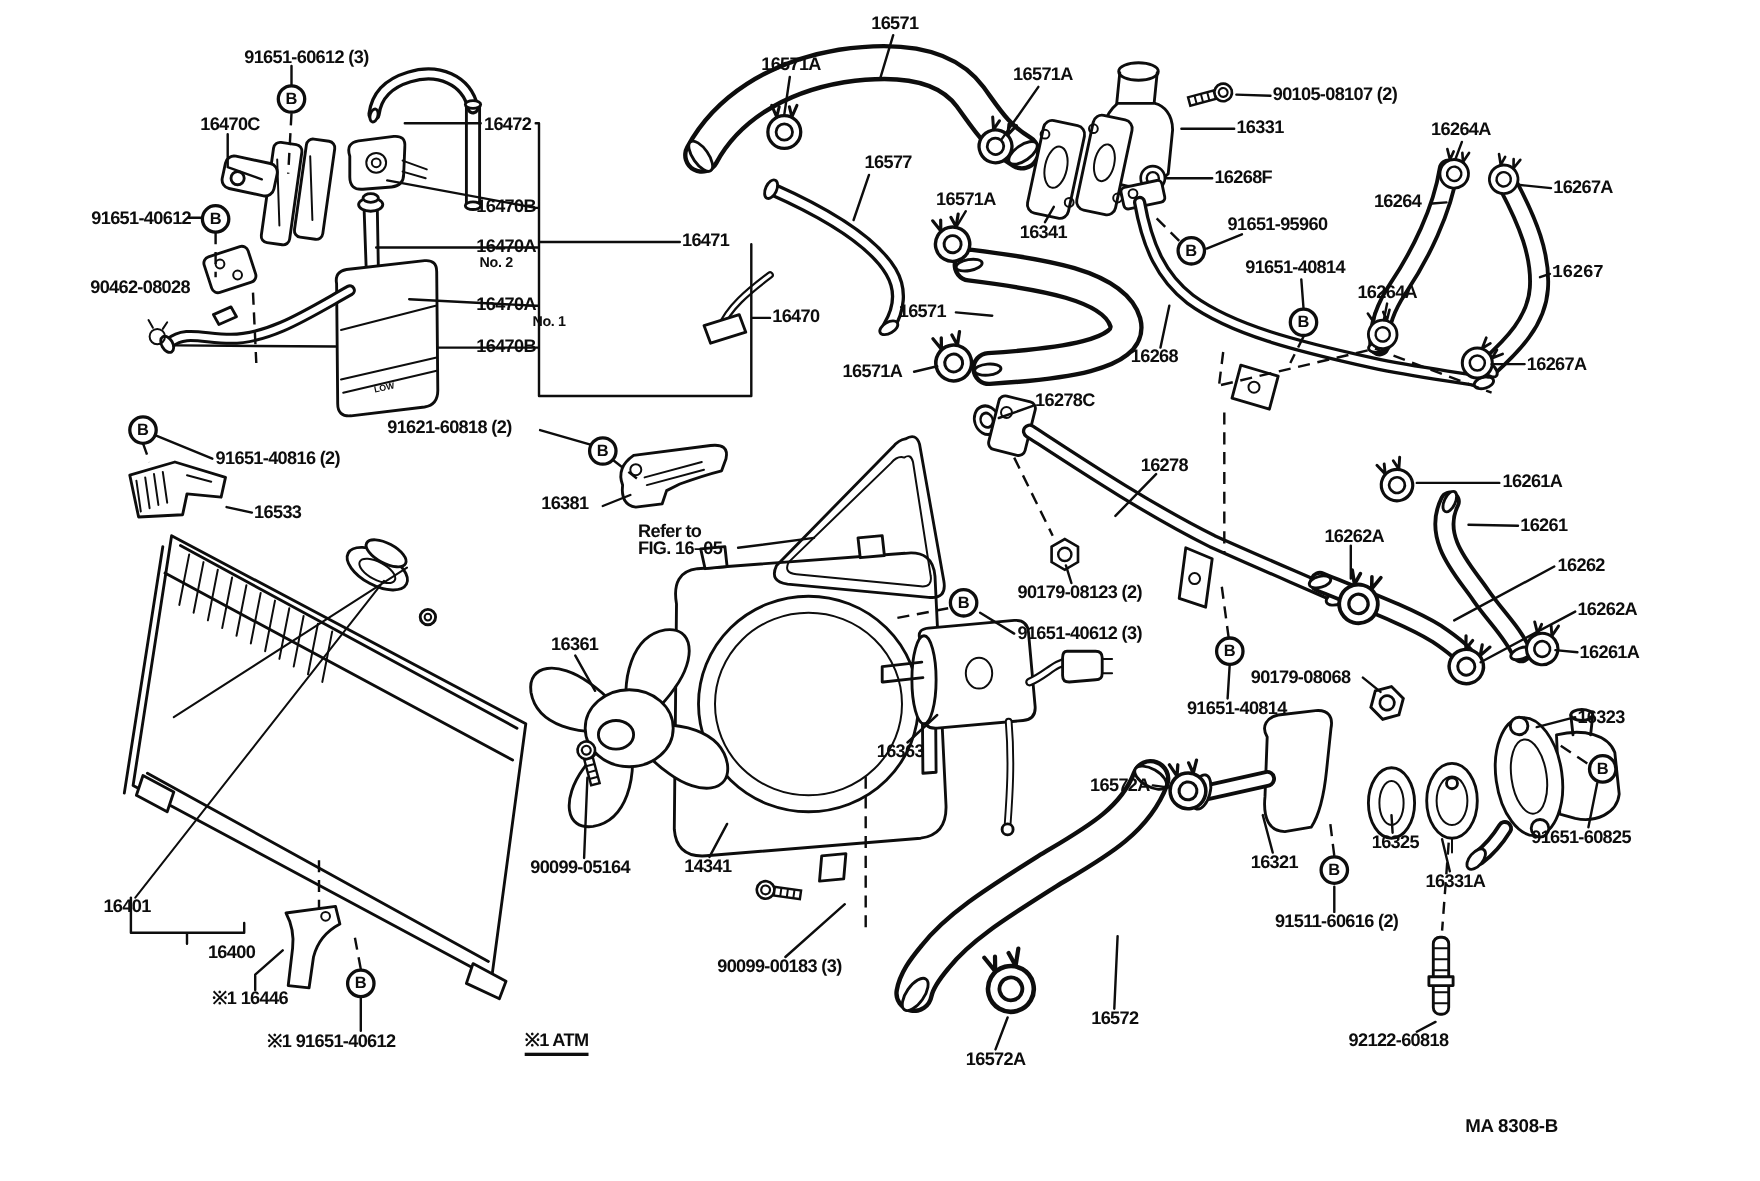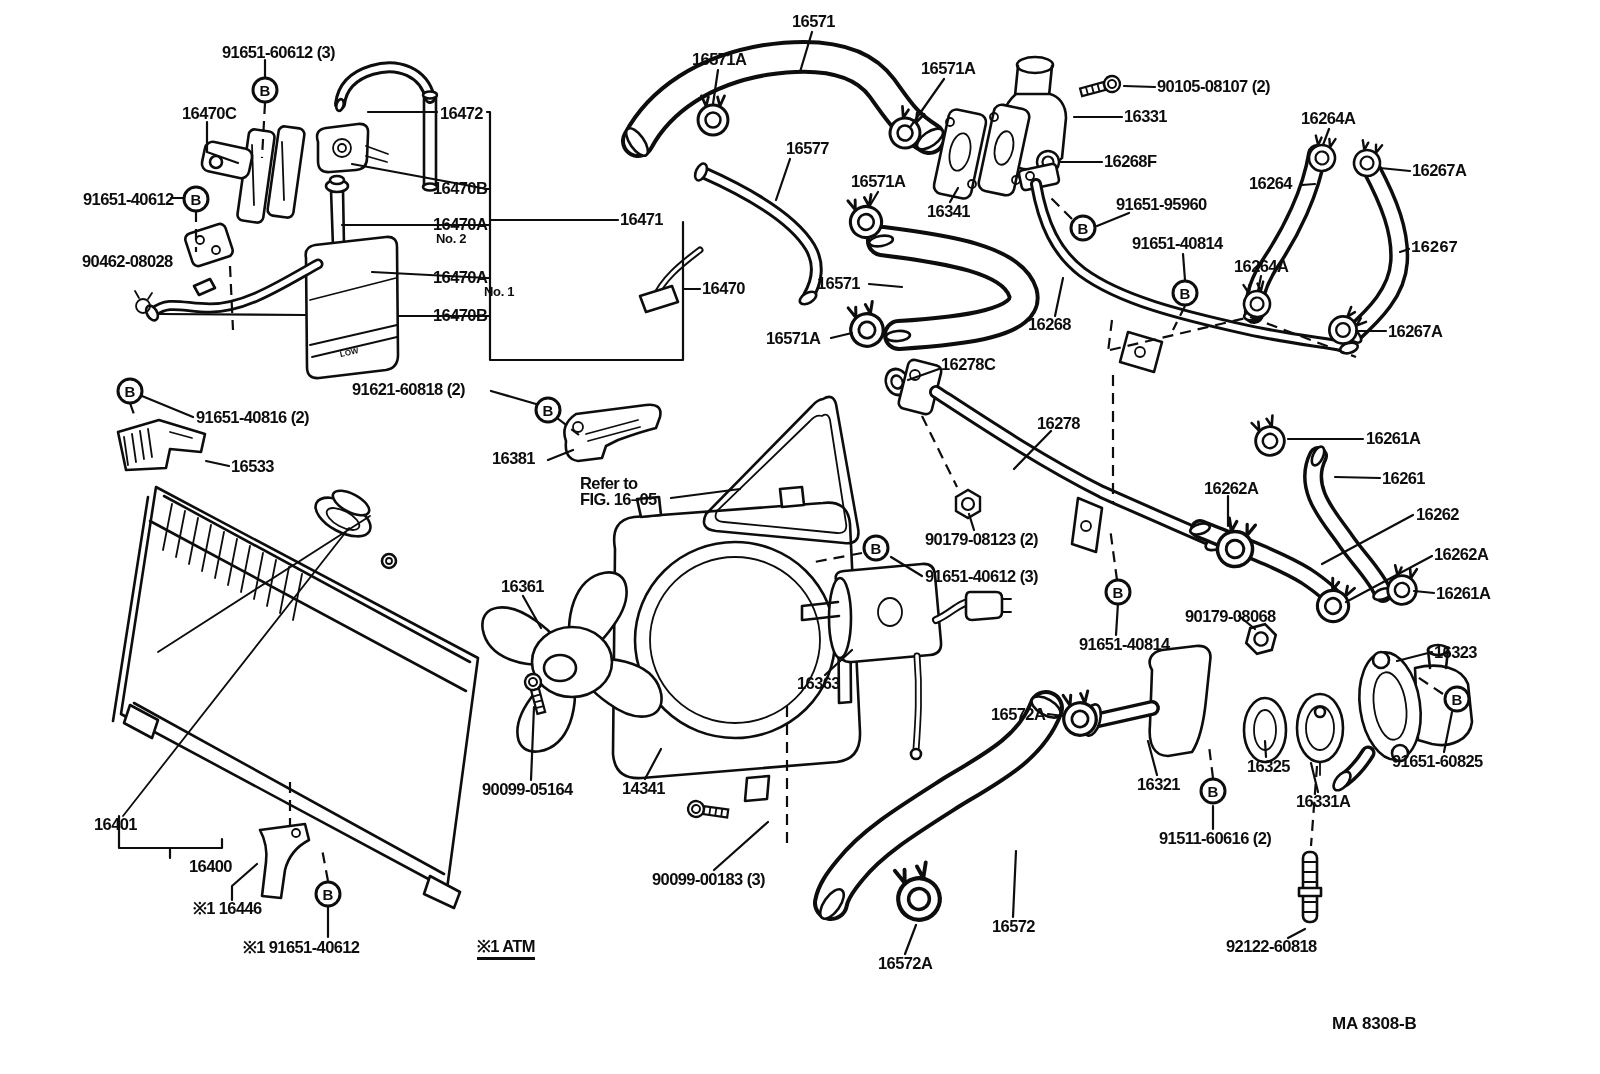--- a/index.html
+++ b/index.html
@@ -378,21 +378,21 @@
       <div class="part-label" style="left: 580px; top: 475px;">Refer to</div>
       <div class="part-label" style="left: 580px; top: 491px;">FIG. 16–05</div>
       <div class="part-label" style="left: 1382px; top: 470px;">16261</div>
       <div class="part-label" style="left: 1204px; top: 480px;">16262A</div>
       <div class="part-label" style="left: 1416px; top: 506px;">16262</div>
       <div class="part-label" style="left: 925px; top: 531px;">90179-08123 (2)</div>
       <div class="part-label" style="left: 1434px; top: 546px;">16262A</div>
       <div class="part-label" style="left: 925px; top: 568px;">91651-40612 (3)</div>
       <div class="part-label" style="left: 1436px; top: 585px;">16261A</div>
       <div class="part-label" style="left: 501px; top: 578px;">16361</div>
-      <div class="part-label" style="left: 1137px; top: 608px; margin-left: 48px;">90179-08068</div>
+      <div class="part-label" style="left: 1137px; top: 608px;">90179-08068</div>
       <div class="part-label" style="left: 1434px; top: 644px;">16323</div>
       <div class="part-label" style="left: 1079px; top: 636px;">91651-40814</div>
       <div class="part-label" style="left: 797px; top: 675px;">16363</div>
       <div class="part-label" style="left: 991px; top: 706px;">16572A</div>
       <div class="part-label" style="left: 1247px; top: 758px;">16325</div>
       <div class="part-label" style="left: 1392px; top: 753px;">91651-60825</div>
       <div class="part-label" style="left: 1137px; top: 776px;">16321</div>
       <div class="part-label" style="left: 1296px; top: 793px;">16331A</div>
       <div class="part-label" style="left: 482px; top: 781px;">90099-05164</div>
       <div class="part-label" style="left: 622px; top: 780px;">14341</div>

